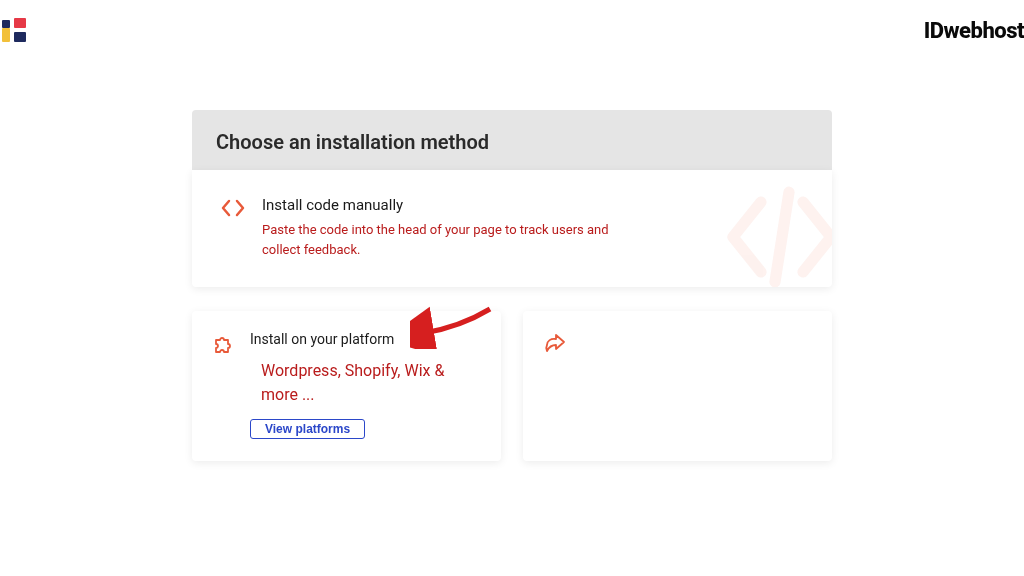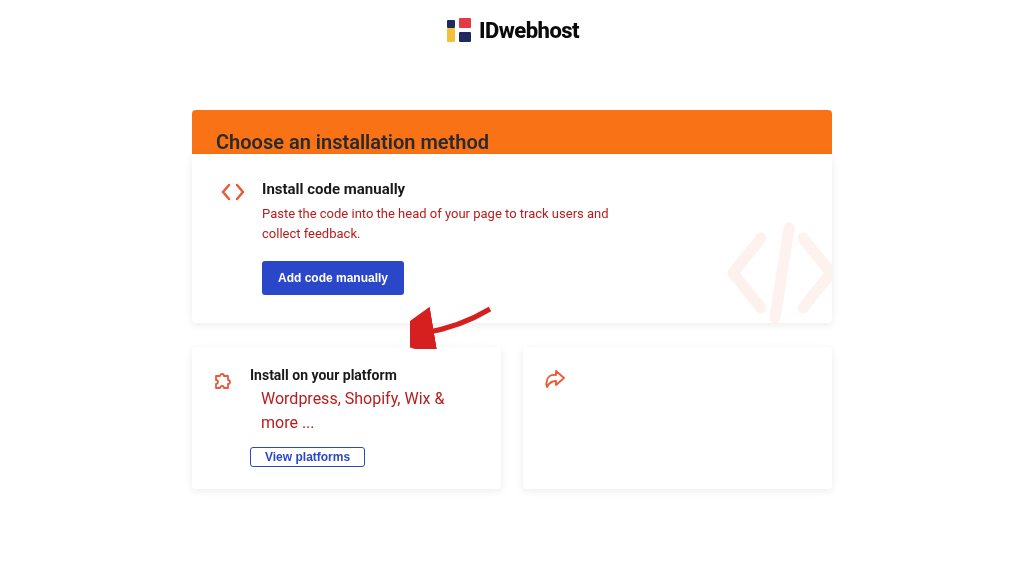--- a/index.html
+++ b/index.html
@@ -6,62 +6,62 @@
     body {
       font-family: -apple-system, BlinkMacSystemFont, 'Segoe UI', Roboto, sans-serif;
       background: #ffffff;
       width: 1024px;
       height: 576px;
       overflow: hidden;
     }
     .logo-bar {
       display: flex;
       align-items: center;
-      justify-content: center;
+      justify-content: space-between;
       height: 60px;
       gap: 6px;
     }
     .logo-mark {
       width: 28px;
       height: 28px;
       position: relative;
     }
     .logo-mark span { position: absolute; border-radius: 1px; }
     .lm1 { width: 8px; height: 14px; background: #f2c03a; left: 2px; bottom: 2px; }
     .lm2 { width: 12px; height: 10px; background: #1e2a5e; right: 2px; bottom: 2px; }
     .lm3 { width: 12px; height: 10px; background: #e63946; right: 2px; top: 2px; }
     .lm4 { width: 8px; height: 8px; background: #1e2a5e; left: 2px; top: 4px; }
     .logo-text { font-size: 22px; font-weight: 800; color: #0a0a0a; letter-spacing: -0.5px; }
 
     .container {
       width: 640px;
       margin: 50px auto 0 auto;
     }
     .panel-header {
-      background: #f97316;
-      padding: 20px 24px 0 24px;
+      background: #e5e5e5;
+      padding: 20px 24px 16px 24px;
       border-radius: 4px 4px 0 0;
     }
     .panel-title {
       font-size: 20px;
       font-weight: 600;
       color: #2a2a2a;
     }
     .card-main {
       background: #ffffff;
       border-radius: 0 0 4px 4px;
       box-shadow: 0 2px 8px rgba(0,0,0,0.08);
       padding: 26px 28px 28px 28px;
       position: relative;
       overflow: hidden;
     }
     .card-row { display: flex; gap: 16px; align-items: flex-start; }
     .card-icon { flex: 0 0 auto; margin-top: 2px; }
     .card-body { flex: 1; }
-    .card-title { font-size: 15px; font-weight: 700; color: #1a1a1a; margin-bottom: 6px; }
+    .card-title { font-size: 15px; font-weight: 400; color: #1a1a1a; margin-bottom: 6px; }
     .card-desc { font-size: 13px; color: #b91c1c; line-height: 1.5; max-width: 380px; }
     .btn-primary {
       display: inline-block;
       background: #2b47c9;
       color: #fff;
       font-size: 12px;
       font-weight: 600;
       padding: 10px 16px;
       border-radius: 3px;
       border: none;
@@ -99,21 +99,21 @@
       gap: 22px;
       margin-top: 24px;
     }
     .card-small {
       flex: 1;
       background: #fff;
       border-radius: 4px;
       box-shadow: 0 2px 8px rgba(0,0,0,0.08);
       padding: 20px 20px 22px 20px;
     }
-    .card-small .card-title { font-size: 14px; margin-bottom: 4px; }
+    .card-small .card-title { font-size: 14px; margin-bottom: 12px; }
     .card-small .card-desc { font-size: 16px; margin-left: 11px; }
     .card-small .card-row { gap: 14px; }
   </style>
 </head>
 <body>
 
 <div class="logo-bar">
   <div class="logo-mark">
     <span class="lm1"></span>
       <span class="lm2"></span>
@@ -137,21 +137,20 @@
     <div class="card-row">
       <div class="card-icon">
         <svg width="26" height="20" viewBox="0 0 26 20">
           <path d="M9 3 L3 10 L9 17" stroke="#e85a3a" stroke-width="2.5" fill="none" stroke-linecap="round" stroke-linejoin="round"></path>
           <path d="M17 3 L23 10 L17 17" stroke="#e85a3a" stroke-width="2.5" fill="none" stroke-linecap="round" stroke-linejoin="round"></path>
         </svg>
       </div>
       <div class="card-body">
         <div class="card-title">Install code manually</div>
         <div class="card-desc">Paste the code into the head of your page to track users and collect feedback.</div>
-        <button class="btn-primary">Add code manually</button>
       </div>
     </div>
   </div>
 
   <div class="cards-two">
     <div class="card-small">
       <div class="card-row">
         <div class="card-icon">
           <svg width="24" height="24" viewBox="0 0 24 24">
             <path d="M4 7 h4 a2 2 0 1 1 4 0 h4 v4 a2 2 0 1 1 0 4 v4 h-4 a2 2 0 1 0 -4 0 h-4 v-4 a2 2 0 1 0 0 -4 z" stroke="#e85a3a" stroke-width="1.8" fill="none" stroke-linejoin="round"></path>

